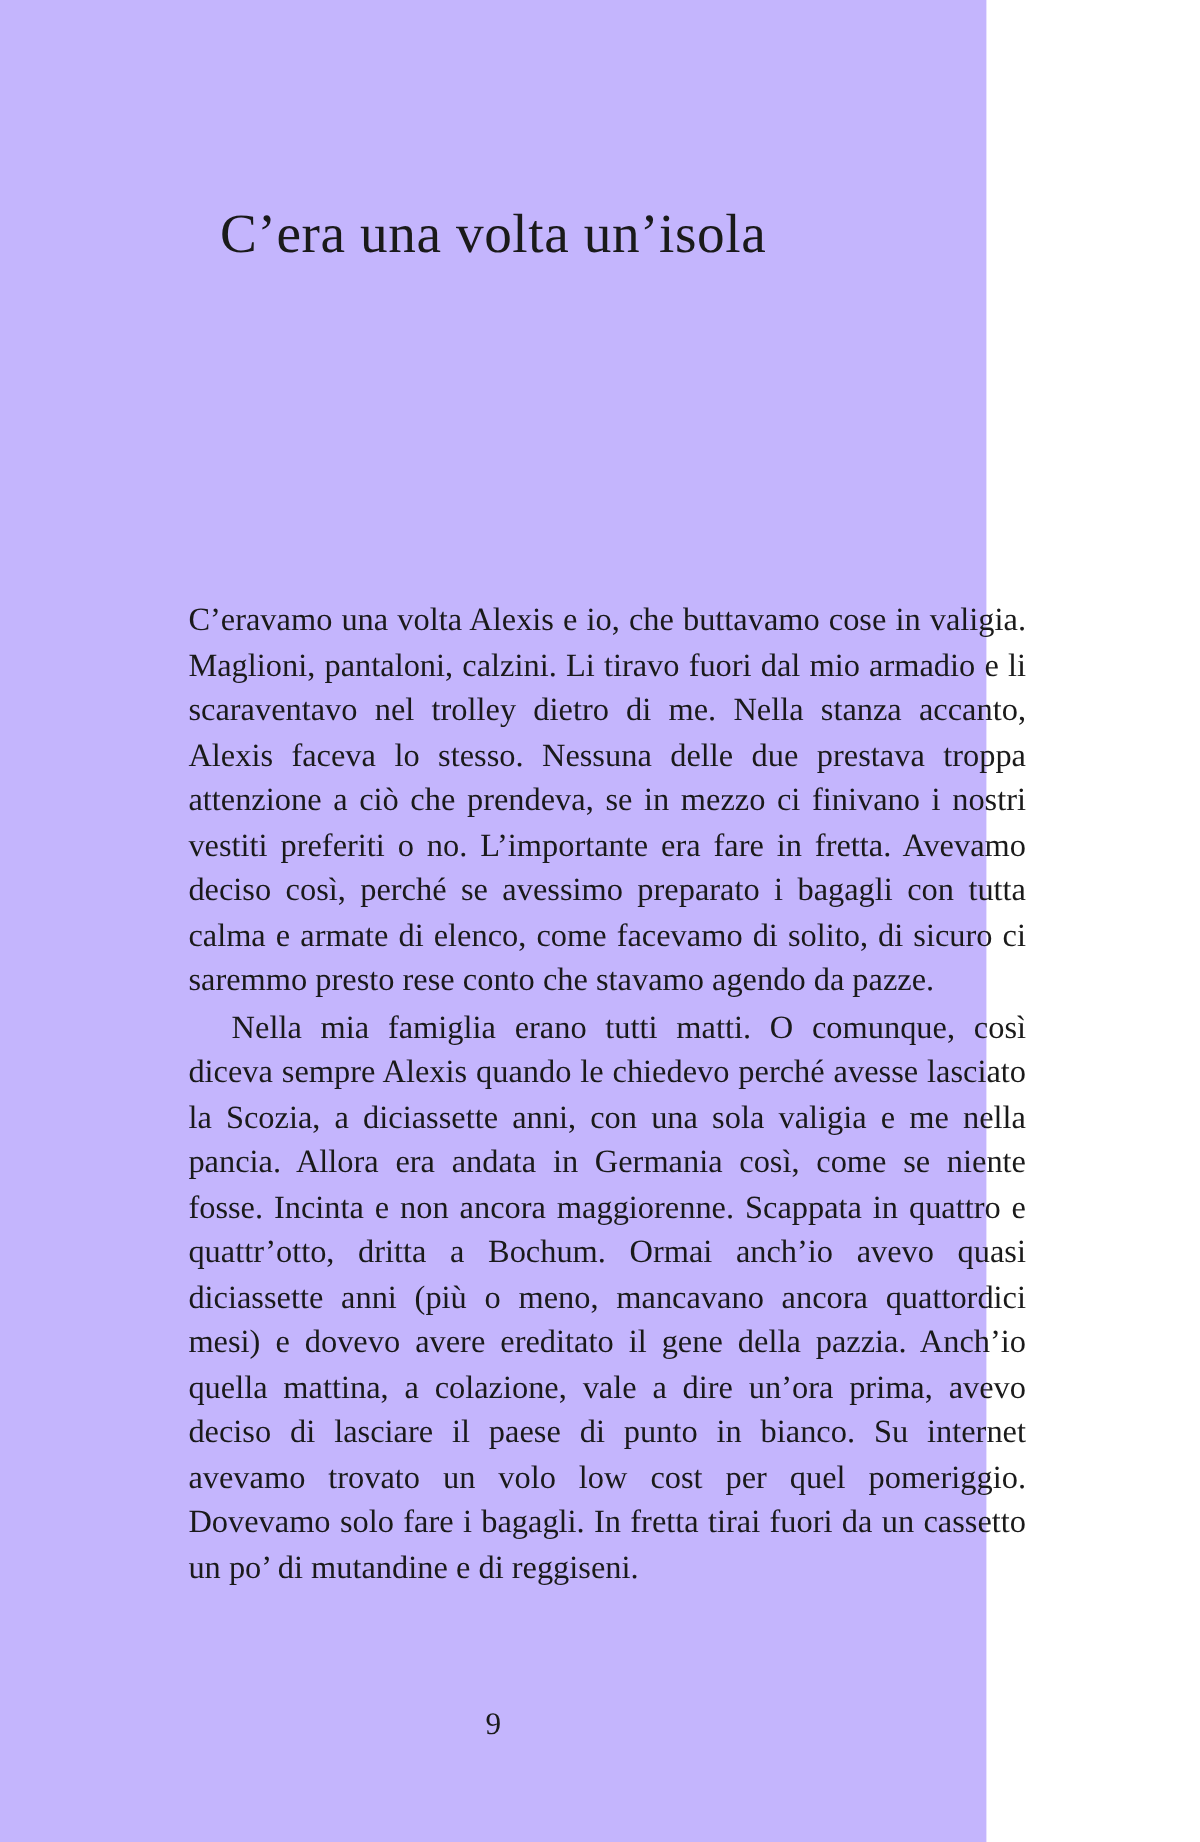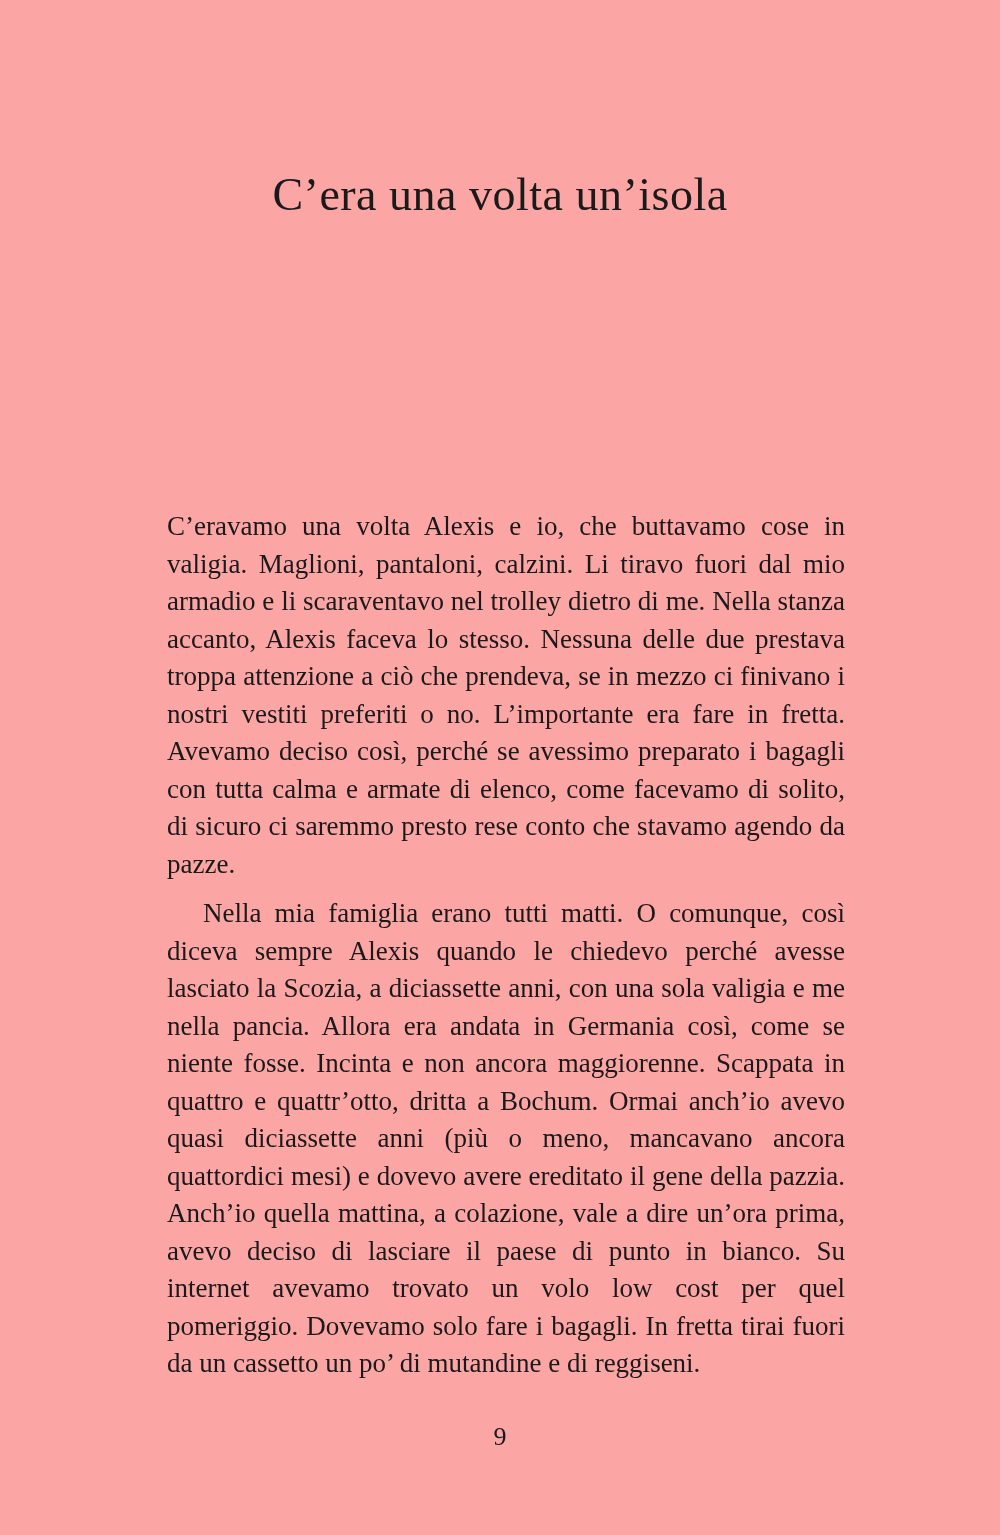--- a/index.html
+++ b/index.html
@@ -6,23 +6,23 @@
   html, body { background: #ffffff; }
   body {
     width: 1000px;
     height: 1535px;
     font-family: "Liberation Serif", serif;
     color: #1c1c1c;
     overflow: hidden;
   }
   .page {
     position: relative;
-    width: 1000px;
+    width: 822px;
     height: 1535px;
-    background: #fca5a5;
+    background: #c4b5fd;
   }
   .chapter-title {
     position: absolute;
     top: 168px;
     left: 0;
     width: 100%;
     text-align: center;
     font-size: 46px;
     font-weight: 400;
     letter-spacing: 0.5px;
@@ -31,21 +31,21 @@
   .body-text {
     position: absolute;
     top: 496px;
     left: 155px;
     width: 702px;
     font-size: 27px;
     line-height: 37.5px;
     text-align: justify;
     color: #1a1a1a;
   }
-  .body-text p { margin: 12px; }
+  .body-text p { margin: 2px; }
   .body-text p.indented { text-indent: 36px; }
   .page-number {
     position: absolute;
     top: 1422px;
     left: 0;
     width: 100%;
     text-align: center;
     font-size: 26px;
     color: #1a1a1a;
   }

